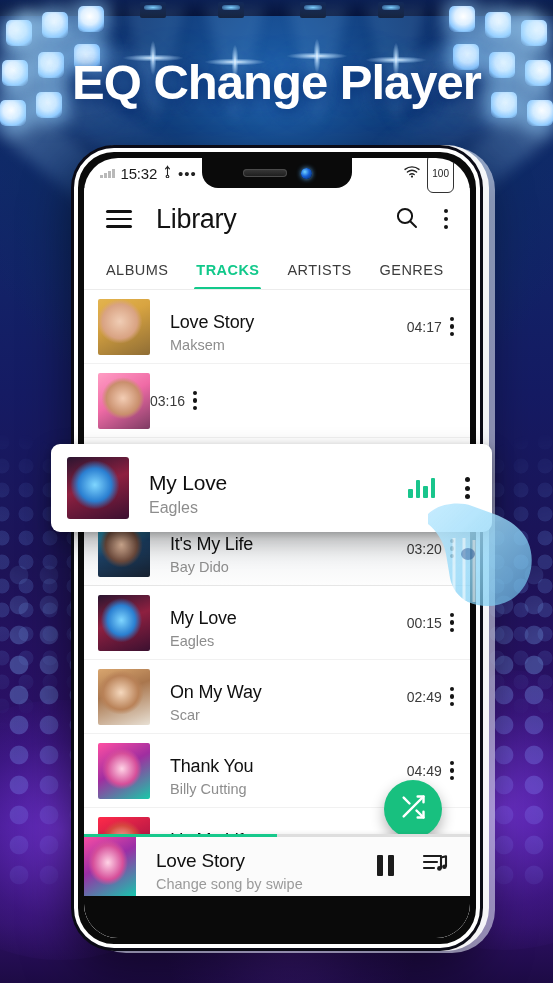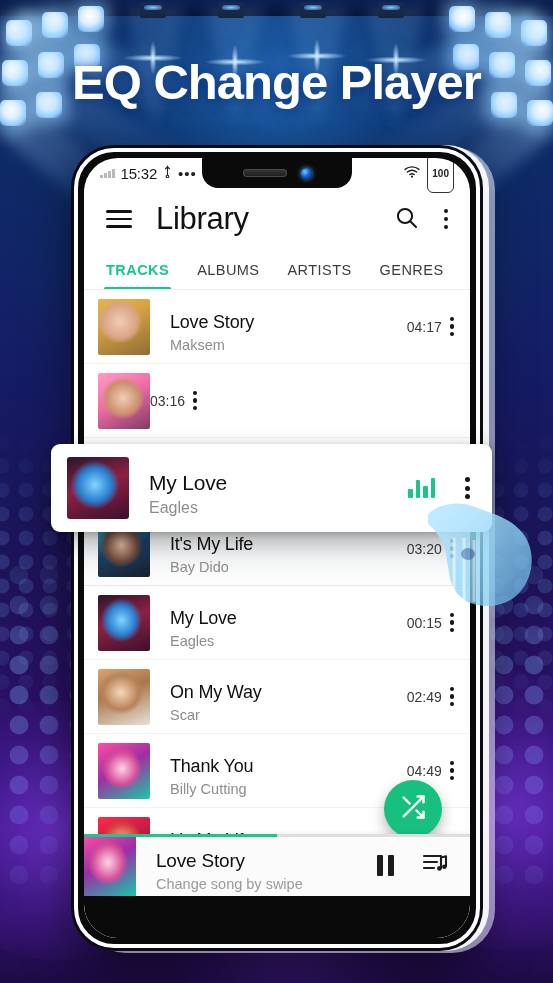--- a/index.html
+++ b/index.html
@@ -132,31 +132,31 @@
   .sb-left { display:flex; align-items:center; gap:6px; }
   .sb-right { margin-left:auto; display:flex; align-items:center; gap:7px; }
   .sig { display:flex; align-items:flex-end; gap:1.5px; height:10px; }
   .sig i { width:2.5px; background:#b9b9b9; display:block; }
   .sig i:nth-child(1){height:3px} .sig i:nth-child(2){height:5px}
   .sig i:nth-child(3){height:7px} .sig i:nth-child(4){height:9px}
   .clock { font-size:15px; font-weight:500; letter-spacing:-.2px; }
   .dots3 { letter-spacing:1px; font-size:15px; color:#222; }
   .batt {
     border:1.5px solid #333; border-radius:6px; padding:12px 4px;
-    font-size:10px; font-weight:bold; line-height:13px; color:#222;
+    font-size:10px; font-weight:normal; line-height:13px; color:#222;
   }
 
   
   .appbar {
     position:absolute; top:30px; left:0; right:0; height:62px; z-index:4;
     display:flex; align-items:center; padding:0 22px; background:#fff;
   }
   .burger { width:26px; display:flex; flex-direction:column; gap:5px; cursor:pointer; }
   .burger i { height:2.6px; background:#121212; border-radius:2px; display:block; }
-  .apptitle { margin-left:24px; font-size:31px; color:#121212; letter-spacing:-.3px; }
+  .apptitle { margin-left:24px; font-size:27px; color:#121212; letter-spacing:-.3px; }
   .appbar-right { margin-left:auto; display:flex; align-items:center; gap:26px; }
   .kebab { display:flex; flex-direction:column; gap:3.5px; align-items:center; cursor:pointer; }
   .kebab i { width:4.2px; height:4.2px; border-radius:50%; background:#141414; display:block; }
 
   
   .tabs {
     position:absolute; top:92px; left:0; right:0; height:40px; z-index:4;
     display:flex; align-items:center; gap:28px; padding-left:22px;
     background:#fff; border-bottom:1px solid #ececec; overflow:hidden; white-space:nowrap;
   }
@@ -370,22 +370,22 @@
         </span>
         <span class="kebab">
             <i></i>
             <i></i>
             <i></i>
           </span>
       </div>
     </div>
 
     <div class="tabs">
+      <div class="tab">ALBUMS</div>
       <div class="tab active">TRACKS</div>
-      <div class="tab">ALBUMS</div>
       <div class="tab">ARTISTS</div>
       <div class="tab">GENRES</div>
 
     </div>
 
     <div class="list">
 
       <div class="row">
         <div class="art a1"></div>
         <div class="meta">

